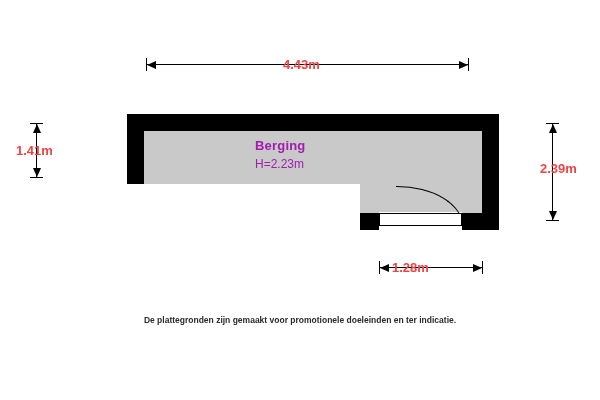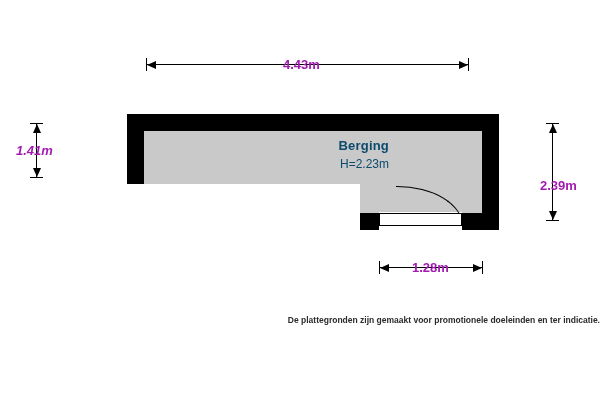--- a/index.html
+++ b/index.html
@@ -84,25 +84,25 @@
     border: 1.5px solid #000000;
     border-left: none;
     border-bottom: none;
     border-top-right-radius: 66px 40px;
     background: transparent;
   }
 
   
   .room-label {
     position: absolute;
-    left: 229px;
+    left: 255px;
     top: 138px;
     width: 160px;
-    text-align: right;
-    color: #0c4a6e;
+    text-align: left;
+    color: #a21caf;
   }
   .room-label .name {
     font-size: 13px;
     font-weight: bold;
     letter-spacing: .2px;
     line-height: 16px;
   }
   .room-label .height {
     font-size: 12px;
     font-weight: normal;
@@ -155,31 +155,31 @@
   }
   .arrow.down {
     border-left: 4px solid transparent;
     border-right: 4px solid transparent;
     border-top: 9px solid #000000;
   }
   .dim-text {
     position: absolute;
     font-size: 13px;
     font-weight: bold;
-    color: #a21caf;
+    color: #ef4444;
     white-space: nowrap;
   }
 
   
   .footer {
     position: absolute;
     left: 0;
     top: 314px;
     width: 600px;
-    text-align: right;
+    text-align: center;
     font-size: 8.5px;
     font-weight: bold;
     color: #2b2b2b;
     line-height: 13px;
   }
 </style>
 </head>
 <body>
 
 <div id="stage">
@@ -203,33 +203,33 @@
   <div class="dim-h" style="left:146px; top:64px; width:322px;"></div>
   <div class="arrow left" style="left:147px; top:61px;"></div>
   <div class="arrow right" style="left:459px; top:61px;"></div>
   <div class="dim-text" style="left:283px; top:57px;">4.43m</div>
 
   <div class="cap-h" style="left:30px; top:123px;"></div>
   <div class="cap-h" style="left:30px; top:177px;"></div>
   <div class="dim-v" style="left:36px; top:123px; height:54px;"></div>
   <div class="arrow up" style="left:33px; top:124px;"></div>
   <div class="arrow down" style="left:33px; top:168px;"></div>
-  <div class="dim-text" style="left:16px; top:143px;font-style:italic;">1.41m</div>
+  <div class="dim-text" style="left:16px; top:143px;">1.41m</div>
 
   <div class="cap-h" style="left:546px; top:123px;"></div>
   <div class="cap-h" style="left:546px; top:220px;"></div>
   <div class="dim-v" style="left:552px; top:123px; height:97px;"></div>
   <div class="arrow up" style="left:549px; top:124px;"></div>
   <div class="arrow down" style="left:549px; top:211px;"></div>
-  <div class="dim-text" style="left:540px; top:178px;text-align:right;">2.39m</div>
+  <div class="dim-text" style="left:540px; top:161px;text-align:right;">2.39m</div>
 
   <div class="cap-v" style="left:379px; top:261px;"></div>
   <div class="cap-v" style="left:482px; top:261px;"></div>
   <div class="dim-h" style="left:379px; top:267px; width:103px;"></div>
   <div class="arrow left" style="left:380px; top:264px;"></div>
   <div class="arrow right" style="left:473px; top:264px;"></div>
-  <div class="dim-text" style="left:412px; top:260px;">1.28m</div>
+  <div class="dim-text" style="left:392px; top:260px;">1.28m</div>
 
   <div class="footer">
     <div>De plattegronden zijn gemaakt voor promotionele doeleinden en ter indicatie.</div>
   </div>
 
 </div>
 
 </body></html>

